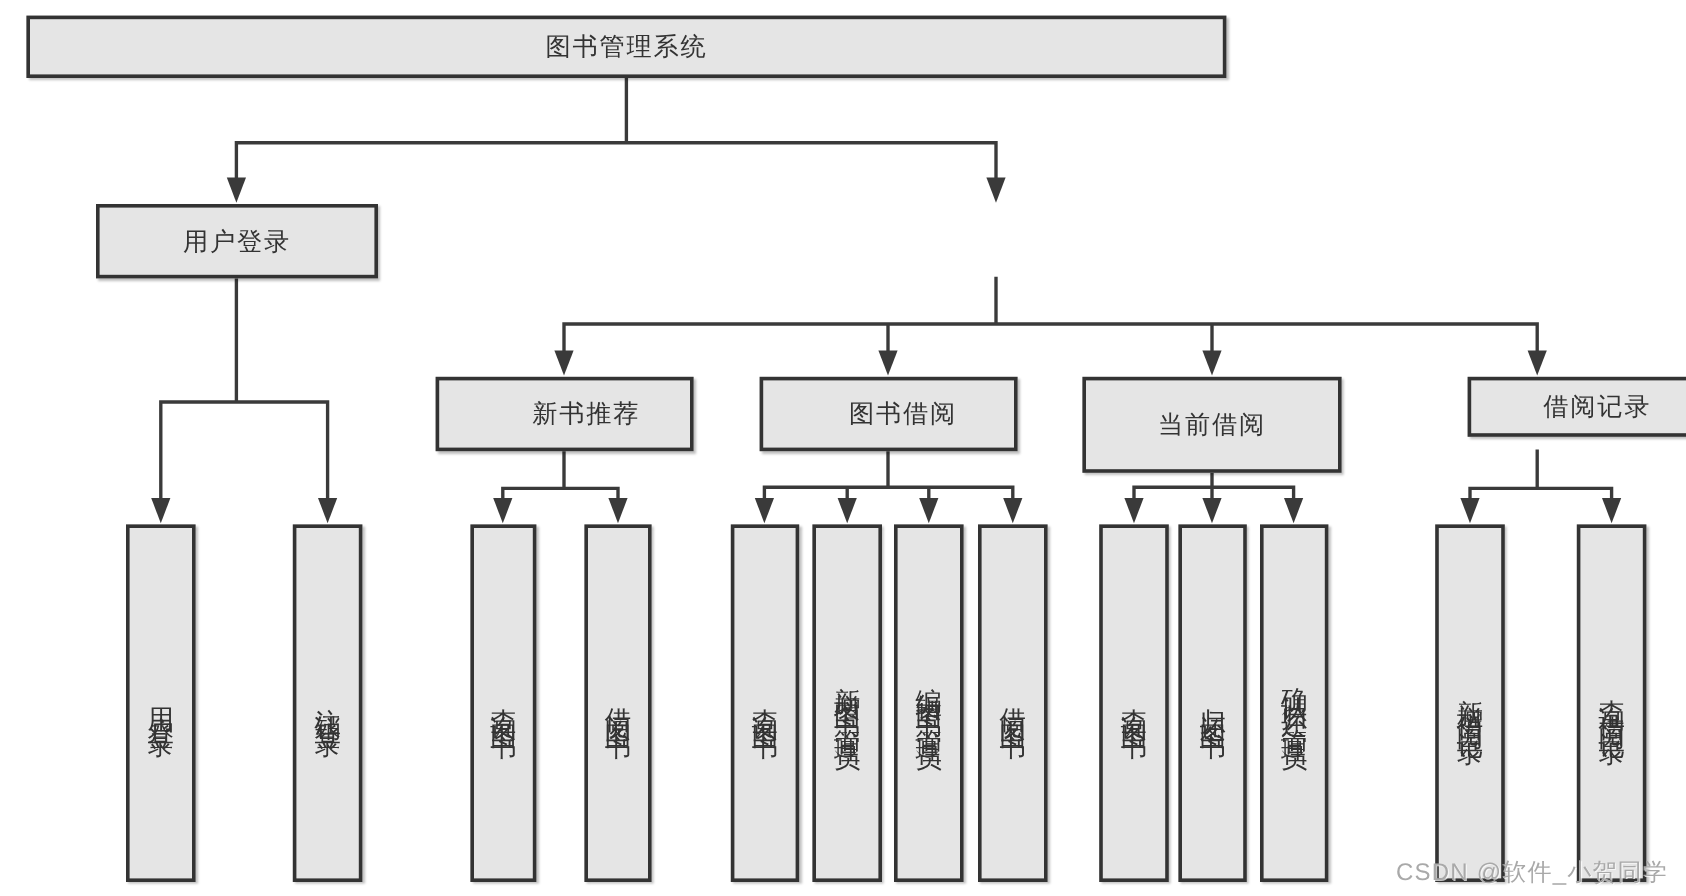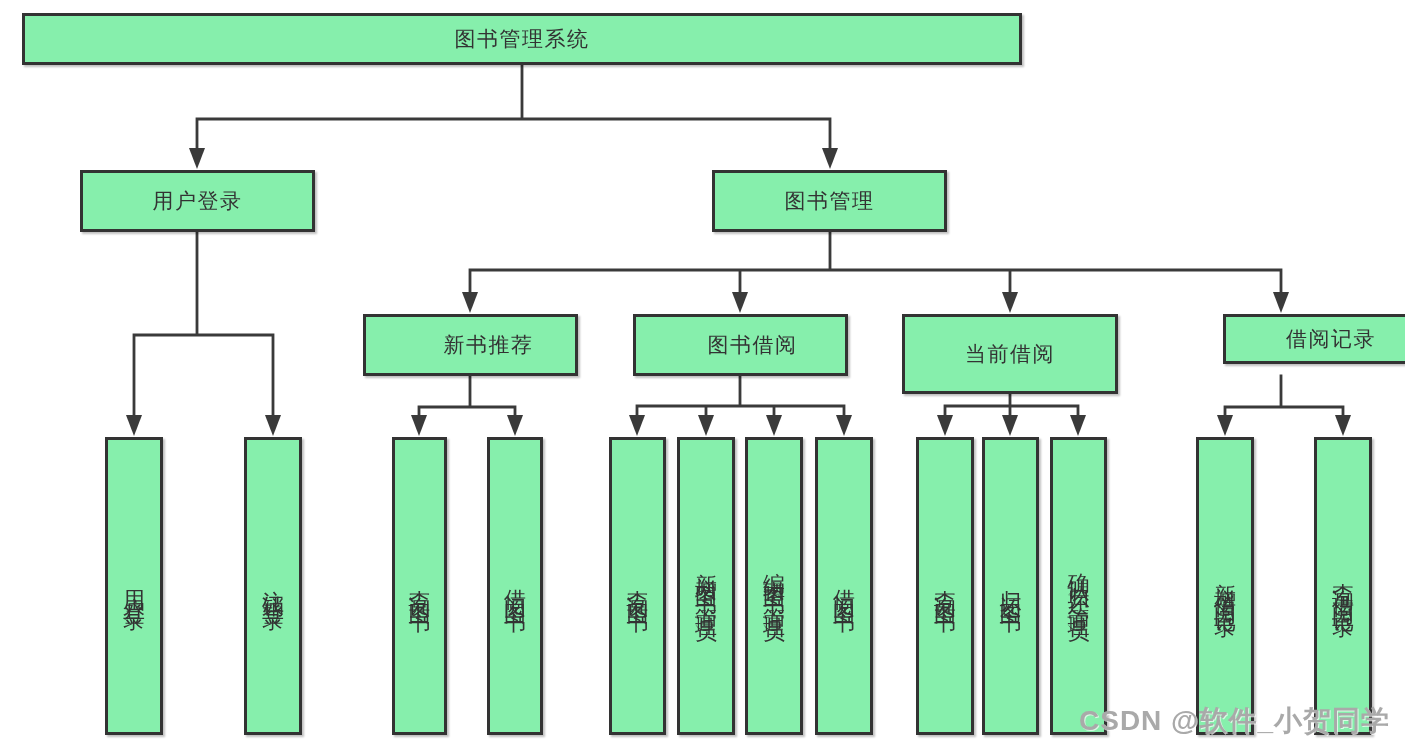--- a/index.html
+++ b/index.html
@@ -31,21 +31,21 @@
     stroke: var(--line);
     stroke-width: 2.8;
     fill: none;
     stroke-linecap: square;
   }
   .arrow { fill: var(--line); }
   .node {
     position: absolute;
     box-sizing: border-box;
     border: 3px solid var(--box-border);
-    background: #86efac;
+    background: #e5e5e5;
     color: var(--text);
     display: flex;
     align-items: center;
     justify-content: center;
     text-align: center;
     box-shadow: 2px 2px 2px rgba(0,0,0,0.25);
   }
   .h-node { font-size: 21px; letter-spacing: 1.5px; }
   .v-node {
     writing-mode: vertical-rl;
@@ -73,26 +73,25 @@
   .l-8  { left: 815px;  width: 58px; }
   .l-9  { left: 916px;  width: 58px; }
   .l-10 { left: 982px;  width: 57px; }
   .l-11 { left: 1050px; width: 57px; }
   .l-12 { left: 1196px; width: 58px; }
   .l-13 { left: 1314px; width: 58px; }
   .watermark {
     position: absolute;
     right: 15px;
     bottom: 7px;
-    font-size: 28px;
+    font-size: 20px;
     color: var(--watermark);
     letter-spacing: 1px;
     text-shadow: 1px 1px 0 rgba(255,255,255,0.7);
     white-space: nowrap;
-    font-weight: bold;
   }
 </style>
 </head>
 <body>
 
 <div class="canvas">
 
   <svg class="wires" viewBox="0 0 1405 747" xmlns="http://www.w3.org/2000/svg">
 
     <path class="wire" d="M522 65 V119 M197 119 H830 M197 119 V150 M830 119 V150"></path>
@@ -126,21 +125,20 @@
     <polygon class="arrow" points="937,415 953,415 945,436"></polygon>
     <polygon class="arrow" points="1002,415 1018,415 1010,436"></polygon>
     <polygon class="arrow" points="1070,415 1086,415 1078,436"></polygon>
     <polygon class="arrow" points="1217,415 1233,415 1225,436"></polygon>
     <polygon class="arrow" points="1335,415 1351,415 1343,436"></polygon>
   </svg>
 
   <div class="node h-node n-root">图书管理系统</div>
 
   <div class="node h-node n-ulog">用户登录</div>
-  <div class="node h-node n-bmgmt">图书管理</div>
 
   <div class="node h-node n-nbr">新书推荐</div>
   <div class="node h-node n-bb">图书借阅</div>
   <div class="node h-node n-cb">当前借阅</div>
   <div class="node h-node n-br">借阅记录</div>
 
   <div class="node v-node leaf l-1">用户登录</div>
   <div class="node v-node leaf l-2">注销登录</div>
 
   <div class="node v-node leaf l-3">查询图书</div>

